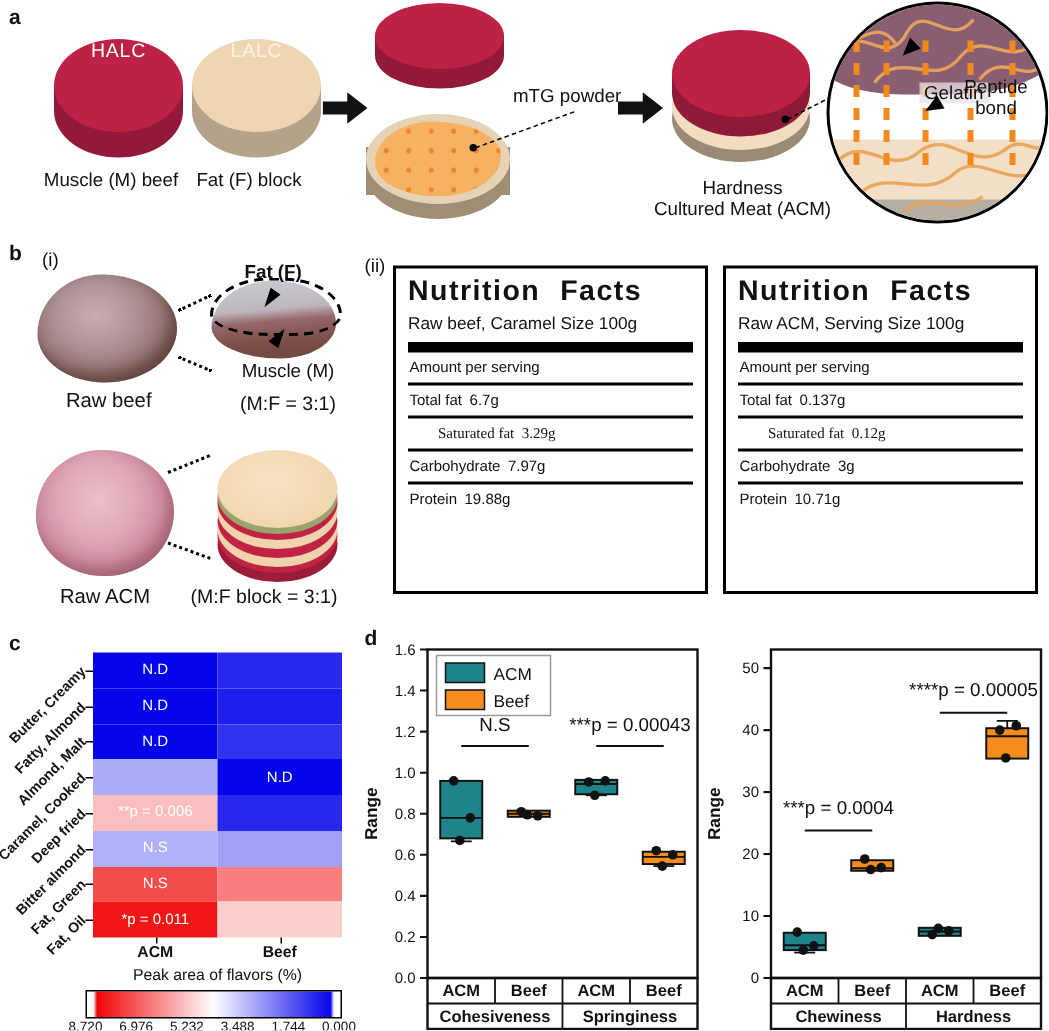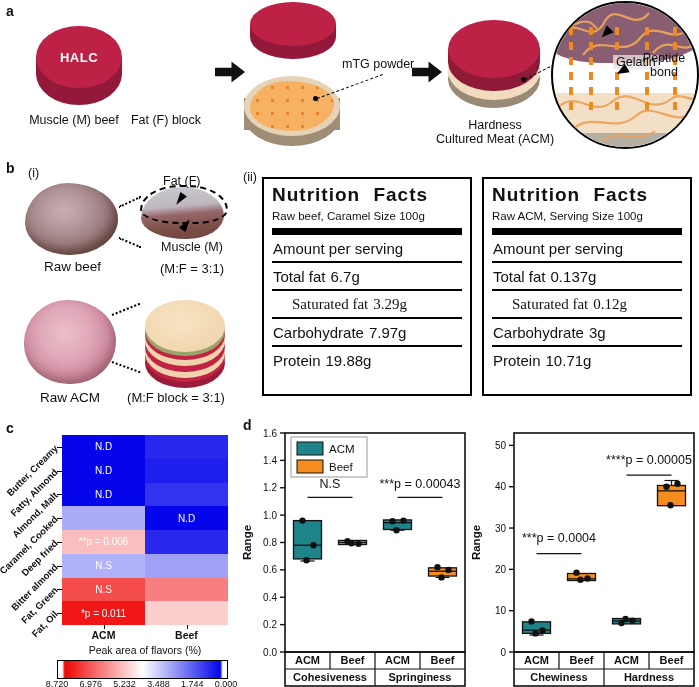--- a/index.html
+++ b/index.html
@@ -6,41 +6,41 @@
   #canvas{position:relative;width:699px;height:687px;background:#fff;overflow:hidden;
           font-family:"Liberation Sans",sans-serif;color:#111;}
   .abs{position:absolute;}
   .panel-label{font-weight:bold;font-size:14px;}
   .cap{font-size:12.5px;}
   .capc{text-align:center;}
   
   .disc{position:absolute;}
   .disc .side,.disc .mid,.disc .top{position:absolute;left:0;width:100%;}
   .disc .side{border-radius:50%;}
-  .disc .top{border-radius:50%;display:flex;align-items:center;justify-content:center;
-             color:#fff;font-weight:bold;font-size:13px;letter-spacing:.5px;}
+  .disc .top{border-radius:50%;display:flex;justify-content:center;
+             color:#fff;font-weight:normal;font-size:13px;letter-spacing:.5px;}
   
   .bigarrow{position:absolute;background:#111;
     clip-path:polygon(0 32%,55% 32%,55% 6%,100% 50%,55% 94%,55% 68%,0 68%);}
   .dashline{position:absolute;height:0;border-top:1.6px dashed #000;transform-origin:0 50%;}
   .dotline{position:absolute;height:0;border-top:2px dotted #000;transform-origin:0 50%;}
   .dot{position:absolute;border-radius:50%;background:#000;}
   .tri{position:absolute;width:0;height:0;}
   
   #inset{position:absolute;left:551px;top:1px;width:144px;height:144px;border:2px solid #000;
          border-radius:50%;overflow:hidden;background:#fff;}
   .ins-dash{position:absolute;width:4px;top:24px;height:84px;
     background:repeating-linear-gradient(180deg,#F08A1E 0 8px,transparent 8px 15px);}
   
   .nf-table{position:absolute;width:210px;height:219px;border:2.5px solid #000;background:#fff;
             padding:5px 8px;box-sizing:border-box;}
   .nf-title{font-size:19px;font-weight:bold;letter-spacing:1px;word-spacing:7px;line-height:22px;}
   .nf-sub{font-size:11.5px;margin-top:4px;margin-bottom:6px;}
   .nf-bar{height:7px;background:#000;}
-  .nf-row{font-size:15px;padding:5px 0 4px 1px;border-bottom:2px solid #000;}
+  .nf-row{font-size:10px;padding:5px 0 4px 1px;border-bottom:2px solid #000;}
   .nf-row:last-child{border-bottom:none;}
   .nf-row.indent{padding-left:20px;font-family:Liberation Serif, serif;}
   .nf-val{margin-left:5px;}
   
   .beef-photo{position:absolute;left:25px;top:183px;width:93px;height:72px;
     border-radius:46% 54% 52% 48% / 55% 50% 50% 45%;
     background:radial-gradient(ellipse at 42% 38%, #C8AFB2 0%, #B3969A 30%, #9A7C7D 55%, #7E5C57 78%, #6A4A42 100%);
     box-shadow:inset -4px -6px 10px rgba(60,30,25,.45);}
   .beef-cut{position:absolute;left:141px;top:187px;width:83px;height:52px;
     border-radius:50% 50% 45% 55% / 60% 55% 45% 40%;
@@ -74,20 +74,27 @@
 
   <div class="disc" style="left:36px;top:26px;width:86px;height:80px;">
     <div class="side" style="top:17px;height:62px;background:#93193B;"></div>
     <div class="mid abs" style="top:31px;height:17px;width:100%;background:#93193B;"></div>
     <div class="top" style="top:0;height:62px;background:#BE2146;">
       <span>HALC</span>
     </div>
   </div>
   <div class="abs cap capc" style="left:15px;top:113px;width:118px;">Muscle (M) beef</div>
 
+  <div class="disc" style="left:128px;top:26px;width:86px;height:80px;">
+    <div class="side" style="top:17px;height:62px;background:#B5A28B;"></div>
+    <div class="mid abs" style="top:31px;height:17px;width:100%;background:#B5A28B;"></div>
+    <div class="top" style="top:0;height:62px;background:#EFD6B3;">
+      <span style="color:#FBF3E4;">LALC</span>
+    </div>
+  </div>
   <div class="abs cap capc" style="left:122px;top:113px;width:88px;">Fat (F) block</div>
 
   <div class="bigarrow" style="left:215px;top:60px;width:30px;height:24px;"></div>
 
   <div class="disc" style="left:250px;top:2px;width:86px;height:58px;">
     <div class="side" style="top:13px;height:44px;background:#93193B;"></div>
     <div class="mid abs" style="top:22px;height:13px;width:100%;background:#93193B;"></div>
     <div class="top" style="top:0;height:44px;background:#BE2146;"></div>
   </div>
 
@@ -149,21 +156,21 @@
   <div class="abs panel-label" style="left:6px;top:160px;">b</div>
   <div class="abs" style="left:28px;top:166px;font-size:12.5px;">(i)</div>
   <div class="abs" style="left:243px;top:170px;font-size:12.5px;">(ii)</div>
 
   <div class="beef-photo"></div>
   <div class="dotline" style="left:119px;top:206px;width:24px;transform:rotate(-25deg);"></div>
   <div class="dotline" style="left:119px;top:237px;width:24px;transform:rotate(23deg);"></div>
   <div class="beef-cut"></div>
   <div class="beef-cut-outline"></div>
 
-  <div class="abs cap" style="left:163px;top:174px;">Fat (F)</div>
+  <div class="abs cap" style="left:163px;top:174px;font-weight:bold;">Fat (F)</div>
   <div class="tri" style="left:176px;top:193px;border-left:4px solid transparent;border-right:4px solid transparent;border-top:13px solid #000;transform:rotate(35deg);"></div>
   <div class="tri" style="left:182px;top:218px;border-left:4px solid transparent;border-right:4px solid transparent;border-top:13px solid #000;transform:rotate(215deg);"></div>
   <div class="abs cap capc" style="left:150px;top:240px;width:84px;">Muscle (M)</div>
   <div class="abs capc" style="left:146px;top:261px;width:92px;font-size:13px;">(M:F = 3:1)</div>
   <div class="abs capc" style="left:25px;top:259px;width:95px;font-size:13.5px;">Raw beef</div>
 
   <div class="acm-photo"></div>
   <div class="dotline" style="left:112px;top:314px;width:30px;transform:rotate(-22deg);"></div>
   <div class="dotline" style="left:112px;top:361px;width:30px;transform:rotate(20deg);"></div>
 

